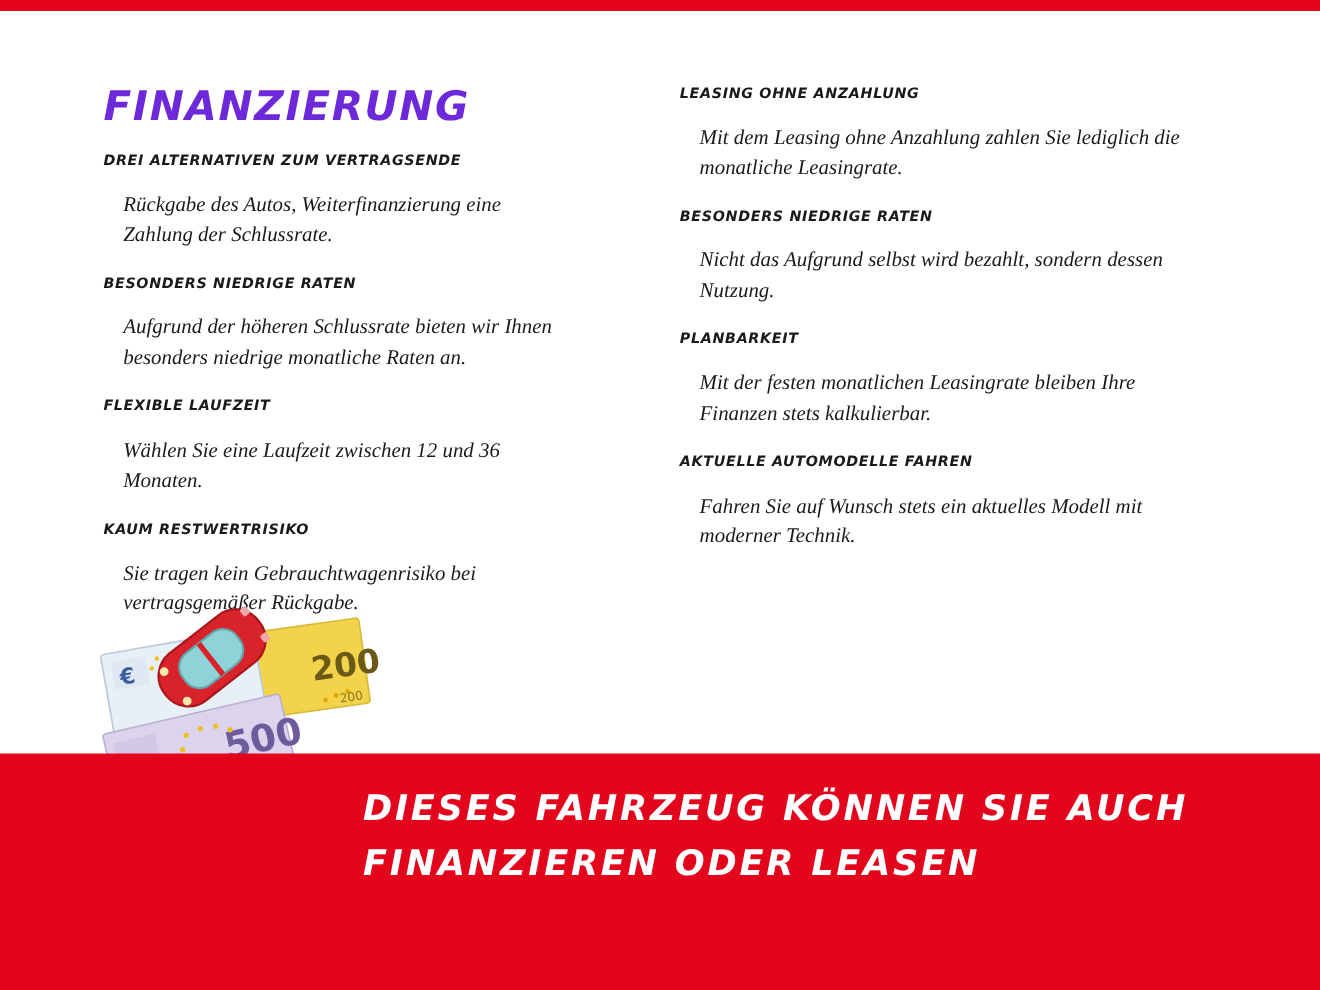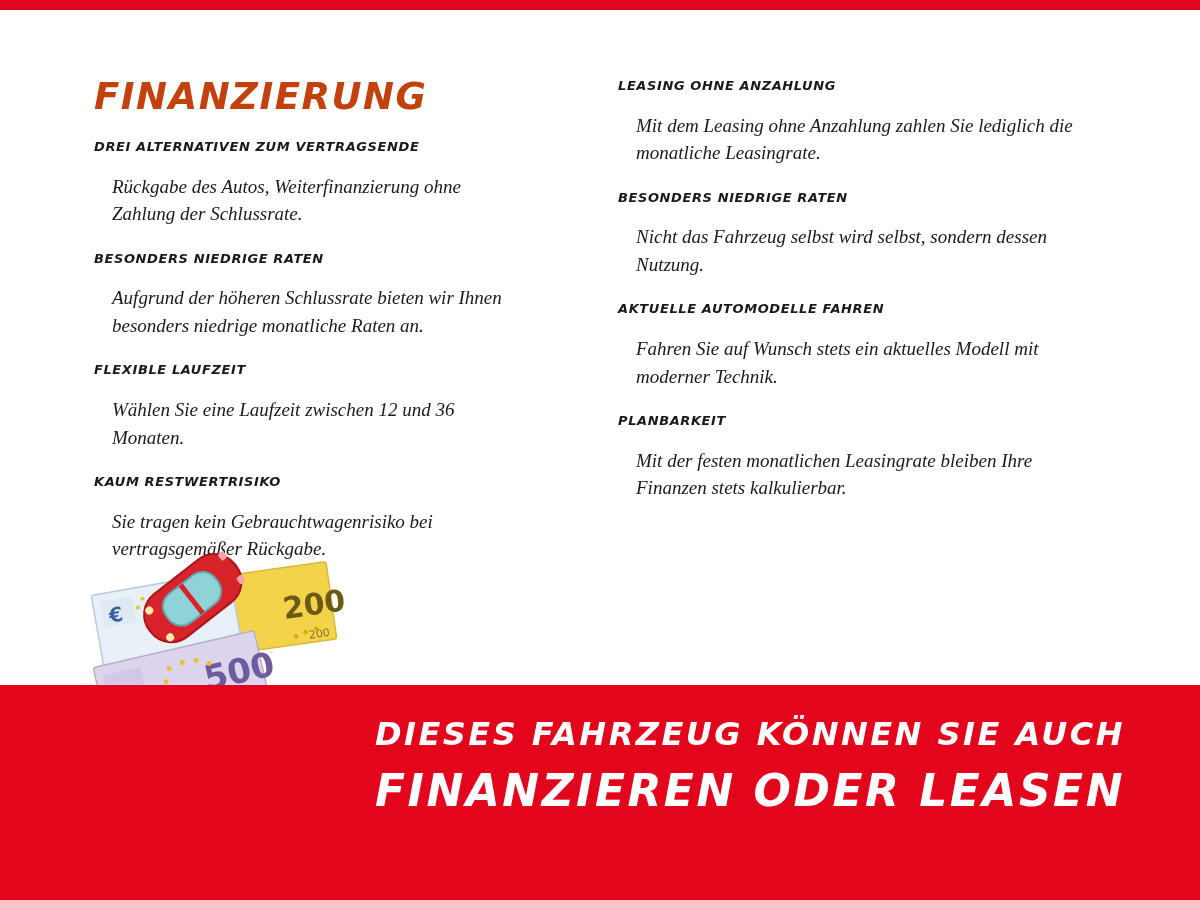--- a/index.html
+++ b/index.html
@@ -39,38 +39,38 @@
     width: 1200px;
     height: 215px;
     background: #e3051b;
   }
 
   .banner-text {
     position: absolute;
     left: 330px;
     right: 30px;
     top: 32px;
-    text-align: center;
+    text-align: left;
     color: #ffffff;
   }
   .banner-line1 {
     font-family: "DejaVu Sans", sans-serif;
     font-weight: bold;
     font-style: italic;
     font-size: 32px;
     letter-spacing: 2.5px;
     line-height: 1.1;
     text-transform: uppercase;
     white-space: nowrap;
   }
   .banner-line2 {
     font-family: "DejaVu Sans", sans-serif;
     font-weight: bold;
     font-style: italic;
-    font-size: 44px;
+    font-size: 32px;
     letter-spacing: 2.5px;
     line-height: 1.15;
     margin-top: 14px;
     text-transform: uppercase;
     white-space: nowrap;
   }
 
   
   .columns {
     position: absolute;
@@ -87,21 +87,21 @@
     padding-left: 94px;
     padding-right: 20px;
   }
   .col-right {
     width: 640px;
     padding-left: 58px;
     padding-right: 40px;
   }
 
   .col-title {
-    color: #c2410c;
+    color: #6d28d9;
     font-family: "DejaVu Sans", sans-serif;
     font-weight: bold;
     font-style: italic;
     font-size: 37px;
     letter-spacing: 1.5px;
     margin: 0 0 24px 0;
     text-transform: uppercase;
     line-height: 1;
   }
 
@@ -148,21 +148,21 @@
 
   <div class="top-stripe"></div>
 
   <div class="columns">
 
     <div class="col col-left">
       <h2 class="col-title">Finanzierung</h2>
 
       <div class="block">
         <h3 class="block-head">DREI ALTERNATIVEN ZUM VERTRAGSENDE</h3>
-        <p class="block-body">Rückgabe des Autos, Weiterfinanzierung ohne Zahlung der Schlussrate.</p>
+        <p class="block-body">Rückgabe des Autos, Weiterfinanzierung eine Zahlung der Schlussrate.</p>
       </div>
 
       <div class="block">
         <h3 class="block-head">BESONDERS NIEDRIGE RATEN</h3>
         <p class="block-body">Aufgrund der höheren Schlussrate bieten wir Ihnen besonders niedrige monatliche Raten an.</p>
       </div>
 
       <div class="block">
         <h3 class="block-head">FLEXIBLE LAUFZEIT</h3>
         <p class="block-body">Wählen Sie eine Laufzeit zwischen 12 und 36 Monaten.</p>
@@ -176,31 +176,31 @@
 
     <div class="col col-right">
 
       <div class="block">
         <h3 class="block-head">LEASING OHNE ANZAHLUNG</h3>
         <p class="block-body">Mit dem Leasing ohne Anzahlung zahlen Sie lediglich die monatliche Leasingrate.</p>
       </div>
 
       <div class="block">
         <h3 class="block-head">BESONDERS NIEDRIGE RATEN</h3>
-        <p class="block-body">Nicht das Fahrzeug selbst wird selbst, sondern dessen Nutzung.</p>
+        <p class="block-body">Nicht das Aufgrund selbst wird bezahlt, sondern dessen Nutzung.</p>
+      </div>
+
+      <div class="block">
+        <h3 class="block-head">PLANBARKEIT</h3>
+        <p class="block-body">Mit der festen monatlichen Leasingrate bleiben Ihre Finanzen stets kalkulierbar.</p>
       </div>
 
       <div class="block">
         <h3 class="block-head">AKTUELLE AUTOMODELLE FAHREN</h3>
         <p class="block-body">Fahren Sie auf Wunsch stets ein aktuelles Modell mit moderner Technik.</p>
-      </div>
-
-      <div class="block">
-        <h3 class="block-head">PLANBARKEIT</h3>
-        <p class="block-body">Mit der festen monatlichen Leasingrate bleiben Ihre Finanzen stets kalkulierbar.</p>
       </div>
     </div>
   </div>
 
   <div class="illustration">
     <svg width="260" height="210" viewBox="0 0 260 210" xmlns="http://www.w3.org/2000/svg">
 
       <g transform="rotate(-8 160 70)">
         <rect x="105" y="25" width="140" height="78" rx="3" fill="#f2d34a" stroke="#d8b93a" stroke-width="1.5"></rect>
         <rect x="112" y="33" width="34" height="26" fill="#e8c63c"></rect>

